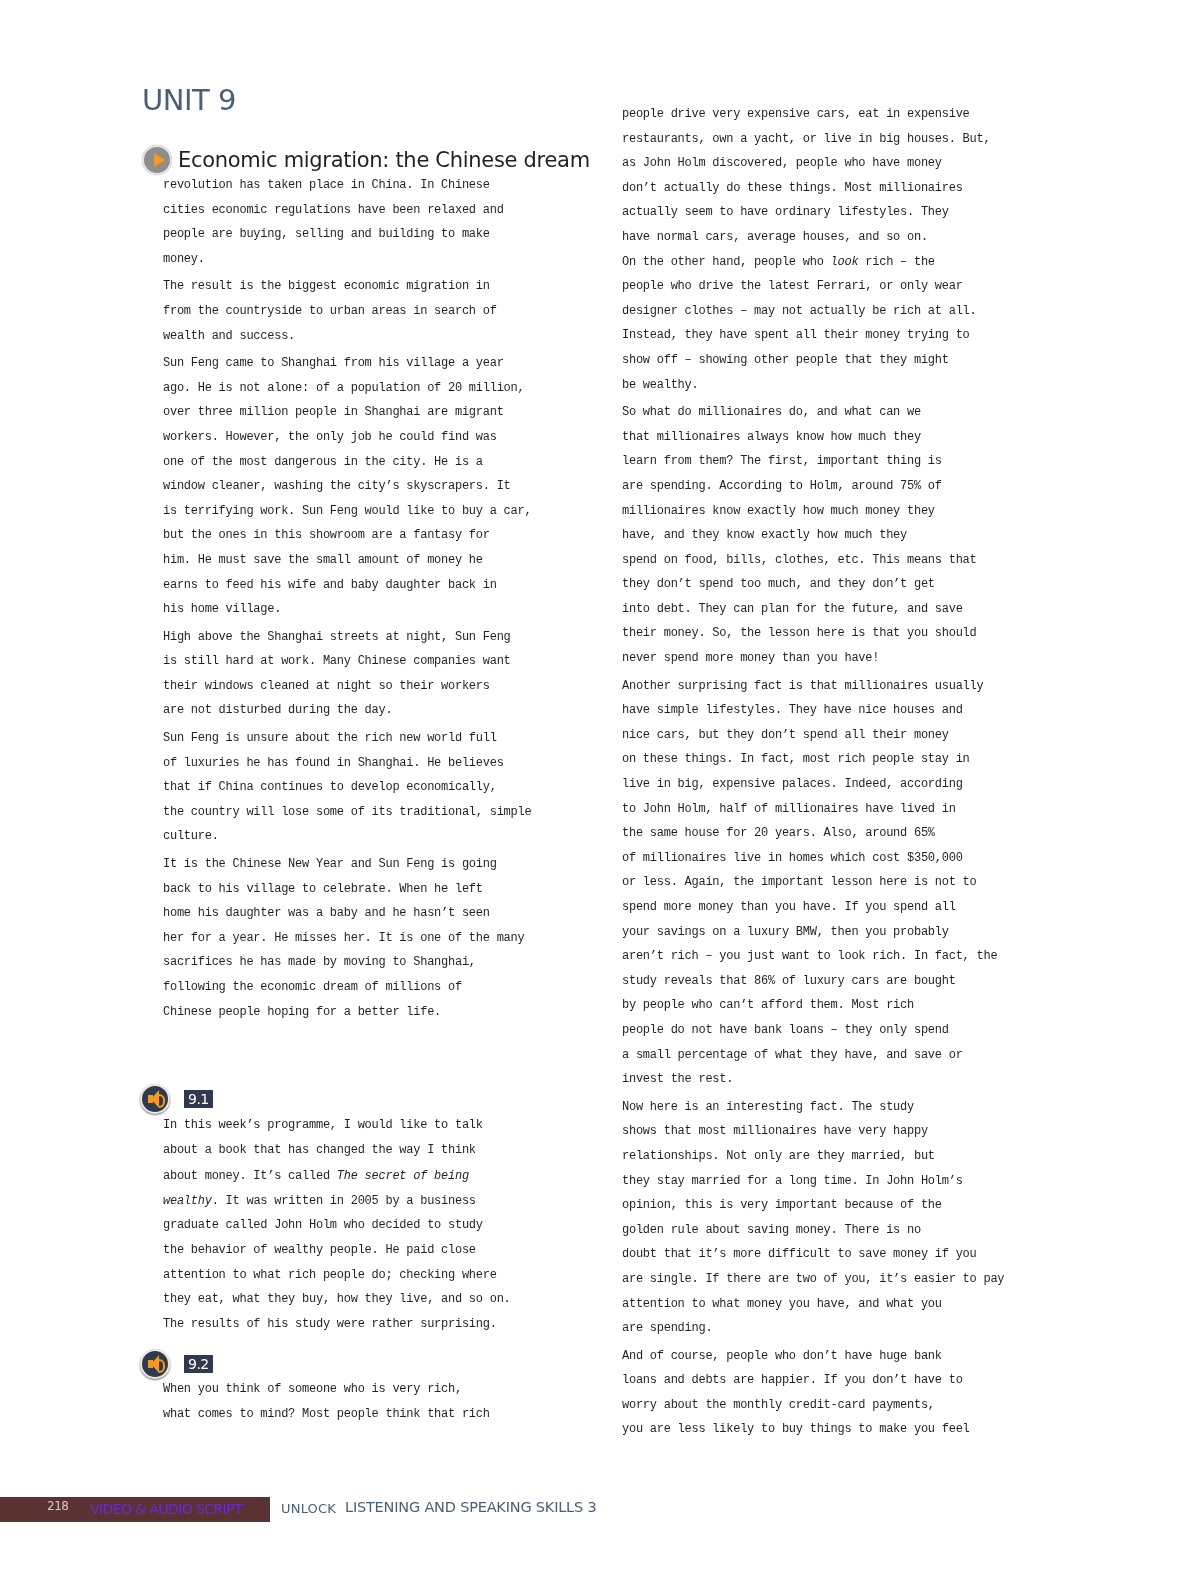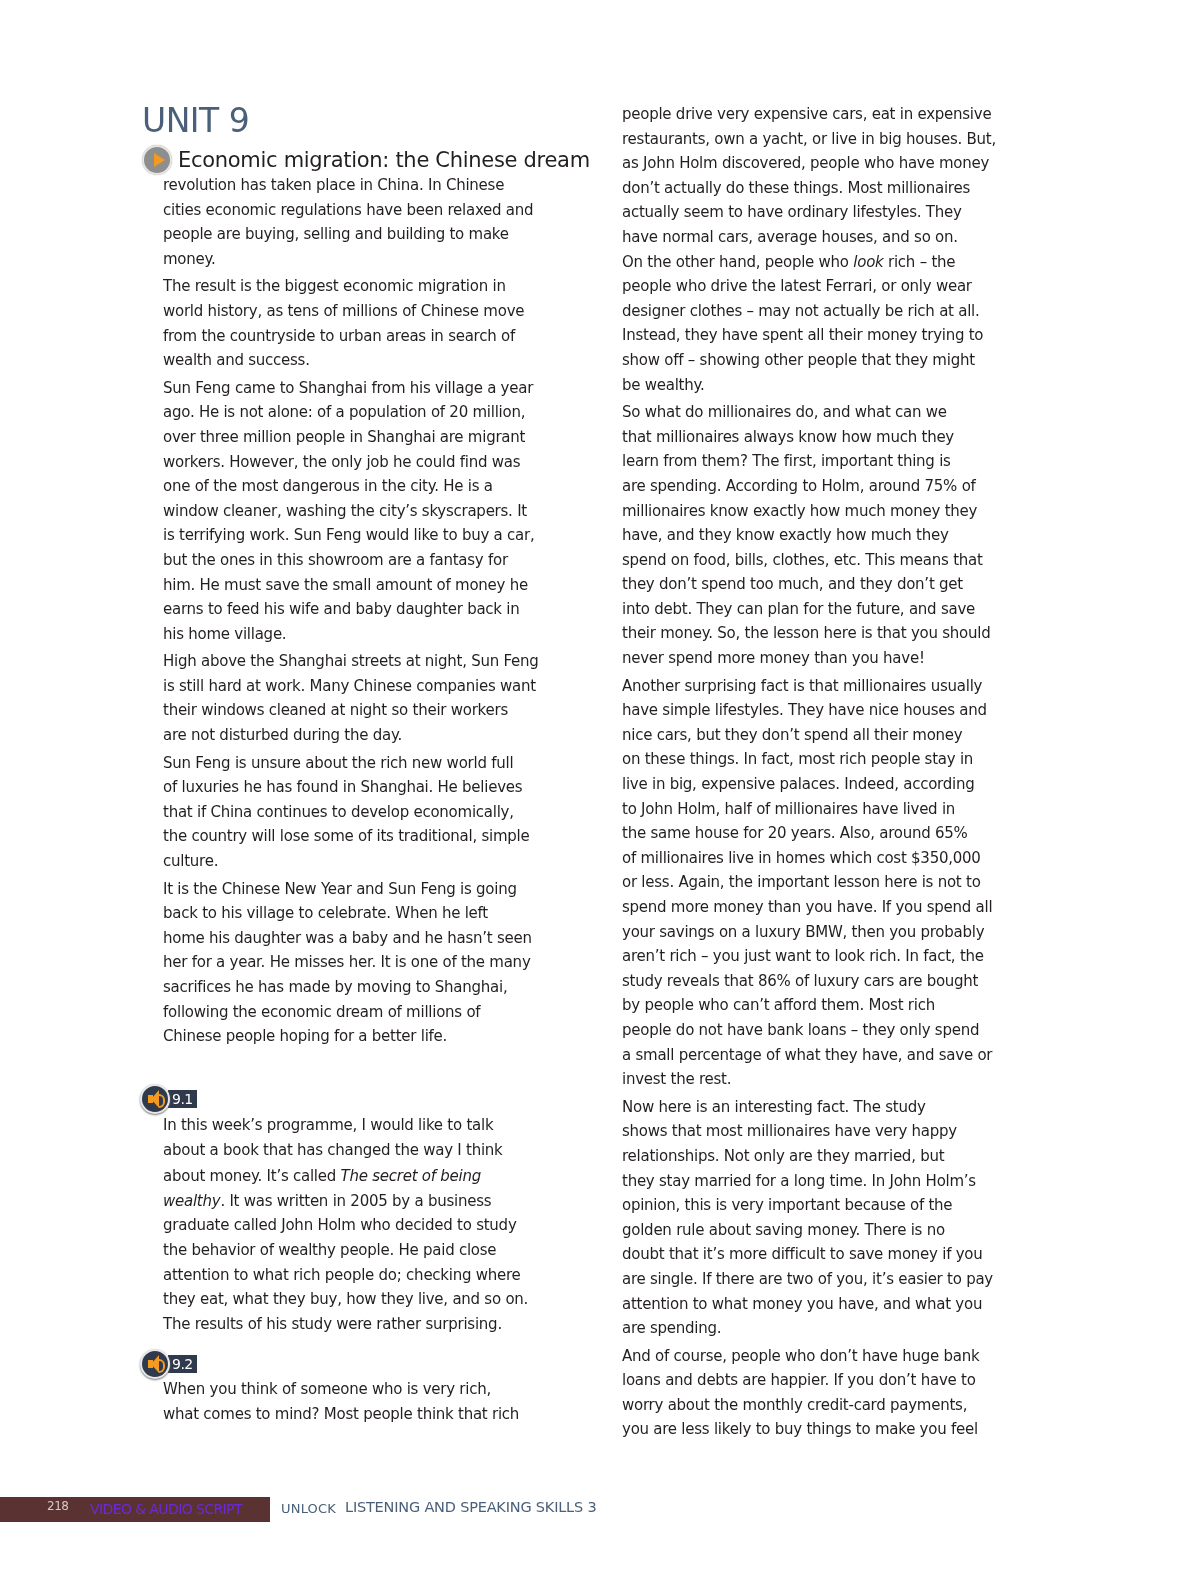--- a/index.html
+++ b/index.html
@@ -1,31 +1,31 @@
 <!DOCTYPE html>
 <html><head>
 <meta charset="utf-8">
 <style>
   html, body { margin: 0; padding: 0; background: #ffffff; }
   body { width: 1193px; height: 1595px; position: relative; overflow: hidden;
          font-family: "DejaVu Sans", sans-serif; color: #231f20; }
-  .unit-title { position: absolute; left: 142px; top: 101px; font-size: 33px; color: #4a6079;
+  .unit-title { position: absolute; left: 142px; top: 83px; font-size: 29px; color: #4a6079;
                 font-family: "DejaVu Sans", sans-serif; letter-spacing: -0.5px; margin: 0; font-weight: normal; }
   .section-head { position: absolute; left: 142px; top: 145px; display: flex; align-items: center; }
   .play-icon { width: 26px; height: 26px; border-radius: 50%; background: #8e8e8e; border: 2px solid #e6e6e6;
                box-shadow: 0 0 1px #999; position: relative; margin-right: 6px; }
   .play-icon::after { content: ""; position: absolute; left: 10px; top: 6px; border-left: 11px solid #f39a22;
                       border-top: 7px solid transparent; border-bottom: 7px solid transparent; }
   .section-title { font-size: 21px; color: #231f20; letter-spacing: -0.3px; }
-  .text-block { position: absolute; font-size: 15px; line-height: 24.6px; letter-spacing: -0.25px; }
+  .text-block { position: absolute; font-size: 12px; line-height: 24.6px; letter-spacing: -0.25px; font-family: Liberation Mono, monospace; }
   .text-block .line { white-space: nowrap; height: 24.6px; }
   .para-gap { height: 3px; }
   .left-text { left: 163px; }
   .right-text { left: 622px; }
-  .audio-marker { position: absolute; left: 140px; display: flex; align-items: center; }
+  .audio-marker { position: absolute; left: 140px; display: flex; align-items: center; gap: 16px; }
   .speaker-icon { width: 26px; height: 26px; border-radius: 50%; background: #2f3b4c; border: 2px solid #e8e8e8;
                   box-shadow: 0 1px 2px #777; position: relative; z-index: 2; }
   .speaker-icon .body { position: absolute; left: 6px; top: 9px; width: 5px; height: 8px; background: #f39a22; }
   .speaker-icon .cone { position: absolute; left: 9px; top: 4px; border-right: 8px solid #f39a22;
                         border-top: 9px solid transparent; border-bottom: 9px solid transparent; width: 0; height: 0; }
   .speaker-icon .wave { position: absolute; left: 17px; top: 8px; width: 4px; height: 10px; border: 2px solid #f39a22;
                         border-left: none; border-radius: 0 8px 8px 0; }
   .track-badge { background: #2f3b4c; color: #ffffff; font-size: 14px; padding: 0 4px; height: 18px; line-height: 18px;
                  margin-left: -2px; letter-spacing: -0.5px; }
   .footer-bar { position: absolute; left: 0; top: 1497px; width: 270px; height: 25px; background: #5a3232; }
@@ -48,21 +48,20 @@
 <div class="text-block left-text" style="top:173px;" id="video-script">
     <div>
       <div class="line">revolution has taken place in China. In Chinese</div>
       <div class="line">cities economic regulations have been relaxed and</div>
       <div class="line">people are buying, selling and building to make</div>
       <div class="line">money.</div>
     </div>
     <div class="para-gap"></div>
     <div>
       <div class="line">The result is the biggest economic migration in</div>
-      <div class="line">world history, as tens of millions of Chinese move</div>
       <div class="line">from the countryside to urban areas in search of</div>
       <div class="line">wealth and success.</div>
     </div>
     <div class="para-gap"></div>
     <div>
       <div class="line">Sun Feng came to Shanghai from his village a year</div>
       <div class="line">ago. He is not alone: of a population of 20 million,</div>
       <div class="line">over three million people in Shanghai are migrant</div>
       <div class="line">workers. However, the only job he could find was</div>
       <div class="line">one of the most dangerous in the city. He is a</div>

